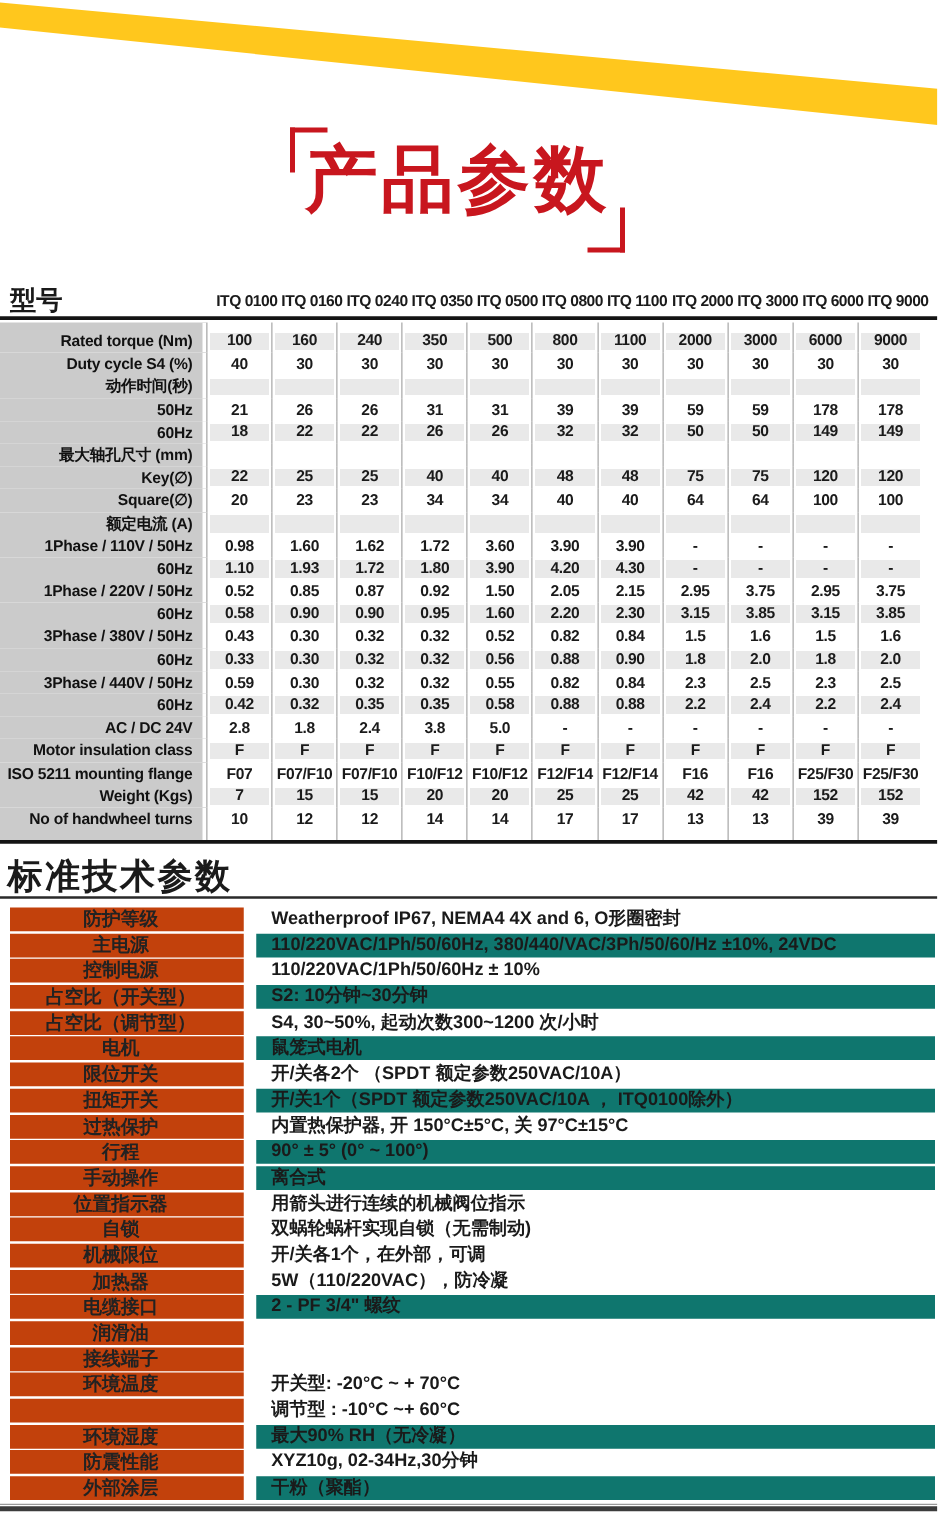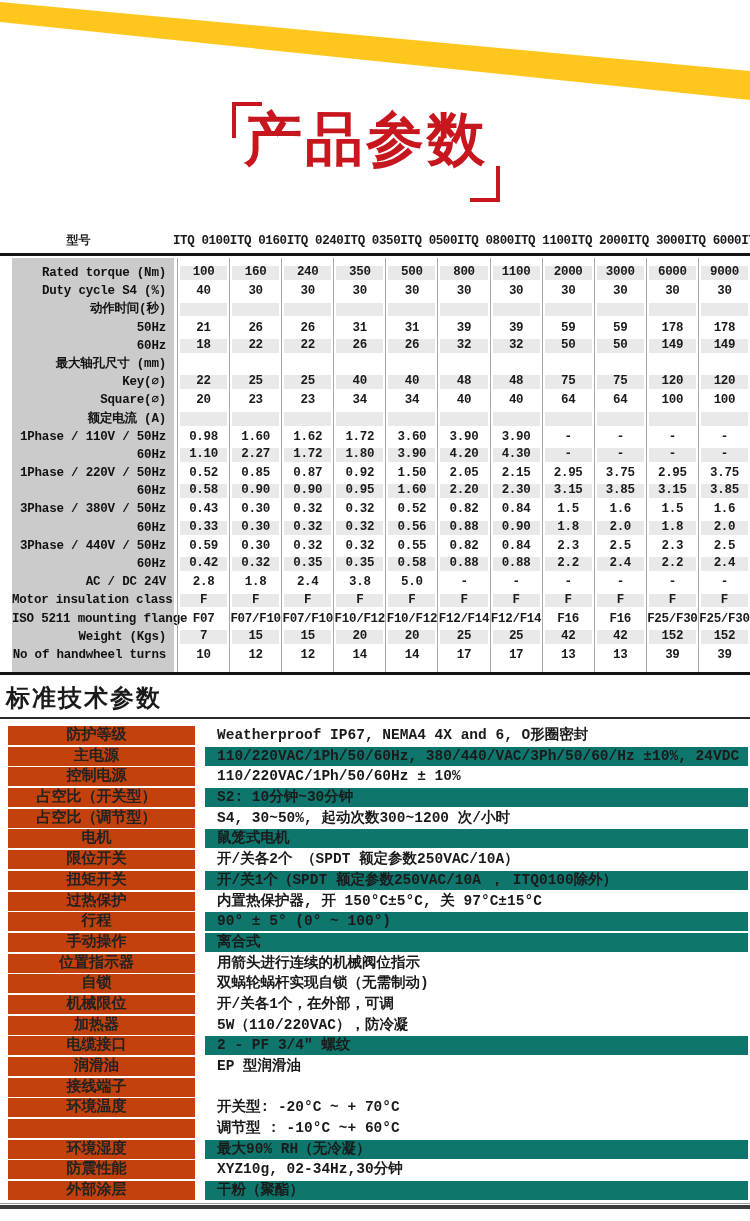--- a/index.html
+++ b/index.html
@@ -1,51 +1,51 @@
 <!DOCTYPE html>
 <html><head>
 <meta charset="utf-8">
 <style>
   html,body{margin:0;padding:0;background:#fff;}
   .page{position:relative;width:750px;height:1221px;background:#fff;overflow:hidden;
-        font-family:Liberation Mono, monospace;color:#1a1a1a;}
+        font-family:Liberation Sans, sans-serif;color:#1a1a1a;}
   .band{position:absolute;top:0;left:0;width:750px;height:110px;}
   
   .title-wrap{position:absolute;left:232px;top:100px;width:268px;height:106px;}
   .bracket-tl{position:absolute;left:0;top:2px;width:26px;height:32px;
               border-left:4px solid #c8161e;border-top:4px solid #c8161e;}
   .bracket-br{position:absolute;right:0;top:66px;width:26px;height:32px;
               border-right:4px solid #c8161e;border-bottom:4px solid #c8161e;}
   .title-text{position:absolute;left:12px;top:14px;font-size:58px;line-height:60px;
               color:#c8161e;letter-spacing:3px;font-weight:bold;white-space:nowrap;}
   
   .t1-header{position:absolute;top:230px;left:8px;width:738px;display:grid;
              grid-template-columns:165px repeat(11,1fr);font-weight:bold;}
-  .t1-header .mlabel{text-align:center;padding-right:24px;font-size:12px;line-height:22px;}
+  .t1-header .mlabel{text-align:left;padding-right:24px;font-size:21px;line-height:22px;}
   .t1-header .model{font-size:12.5px;line-height:22px;letter-spacing:-0.4px;white-space:nowrap;}
   .rule{position:absolute;left:0;width:750px;}
   .rule1{top:253px;height:3px;background:#141414;}
   .rule2{top:672px;height:3px;background:#141414;}
   .rule3{top:717px;height:2px;background:#2a2a2a;}
   .rule4a{top:1203px;height:1px;background:#9a9a9a;}
   .rule4b{top:1205px;height:4px;background:#3c3c3c;}
   
-  .t1{position:absolute;top:258px;left:12px;width:738px;}
+  .t1{position:absolute;top:258px;left:0;width:738px;}
   .t1-row{display:grid;grid-template-columns:165px repeat(11,1fr);height:18.2px;}
   .t1-row.pad{height:6px;}
   .t1-row.pad2{height:8px;}
   .t1-row .lab{background:#cbcbcb;box-shadow:inset -3px 0 0 #fff;text-align:right;
                padding-right:11px;font-weight:bold;font-size:12.5px;line-height:18.2px;
                white-space:nowrap;letter-spacing:-0.2px;color:#111;}
   .t1-row .cell{border-left:1px solid #a9a9a9;text-align:center;font-weight:bold;
                 font-size:12.5px;line-height:18.2px;letter-spacing:-0.3px;white-space:nowrap;}
   .t1-row.shade .cell{background:#e9e9e9;background-clip:content-box;
                       padding:2.2px 2px;line-height:13.8px;}
   
-  .tech-heading{position:absolute;left:6px;top:682px;font-size:24px;font-weight:bold;
+  .tech-heading{position:absolute;left:6px;top:682px;font-size:28px;font-weight:bold;
                 letter-spacing:2px;color:#1a1a1a;text-align:right;}
   .t2{position:absolute;top:726px;left:8px;width:740px;}
   .t2-row{display:grid;grid-template-columns:187px 10px 1fr;margin-bottom:1.7px;min-height:19px;}
   .t2-row .lab{background:#c2410c;text-align:center;padding-right:10px;font-weight:bold;
                font-size:15px;line-height:19px;color:#222;white-space:nowrap;}
   .t2-row .gap{background:transparent;}
   .t2-row .val{font-weight:bold;font-size:14.5px;line-height:19px;padding-left:12px;
                color:#1a1a1a;white-space:nowrap;}
   .t2-row.shade .val{background:#0f766e;padding-left:12px;}
 </style>
@@ -234,21 +234,21 @@
         <div class="cell">3.90</div>
         <div class="cell">3.90</div>
         <div class="cell">-</div>
         <div class="cell">-</div>
         <div class="cell">-</div>
         <div class="cell">-</div>
       </div>
       <div class="t1-row shade">
         <div class="lab">60Hz</div>
         <div class="cell">1.10</div>
-        <div class="cell">2.27</div>
+        <div class="cell">1.93</div>
         <div class="cell">1.72</div>
         <div class="cell">1.80</div>
         <div class="cell">3.90</div>
         <div class="cell">4.20</div>
         <div class="cell">4.30</div>
         <div class="cell">-</div>
         <div class="cell">-</div>
         <div class="cell">-</div>
         <div class="cell">-</div>
       </div>
@@ -505,21 +505,20 @@
         <div class="val">5W（110/220VAC），防冷凝</div>
       </div>
       <div class="t2-row shade">
         <div class="lab">电缆接口</div>
         <div class="gap"></div>
         <div class="val">2 - PF 3/4" 螺纹</div>
       </div>
       <div class="t2-row">
         <div class="lab">润滑油</div>
         <div class="gap"></div>
-        <div class="val">EP 型润滑油</div>
       </div>
       <div class="t2-row shade">
         <div class="lab">接线端子</div>
         <div class="gap"></div>
       </div>
       <div class="t2-row">
         <div class="lab">环境温度</div>
         <div class="gap"></div>
         <div class="val">开关型: -20°C ~ + 70°C</div>
       </div>

